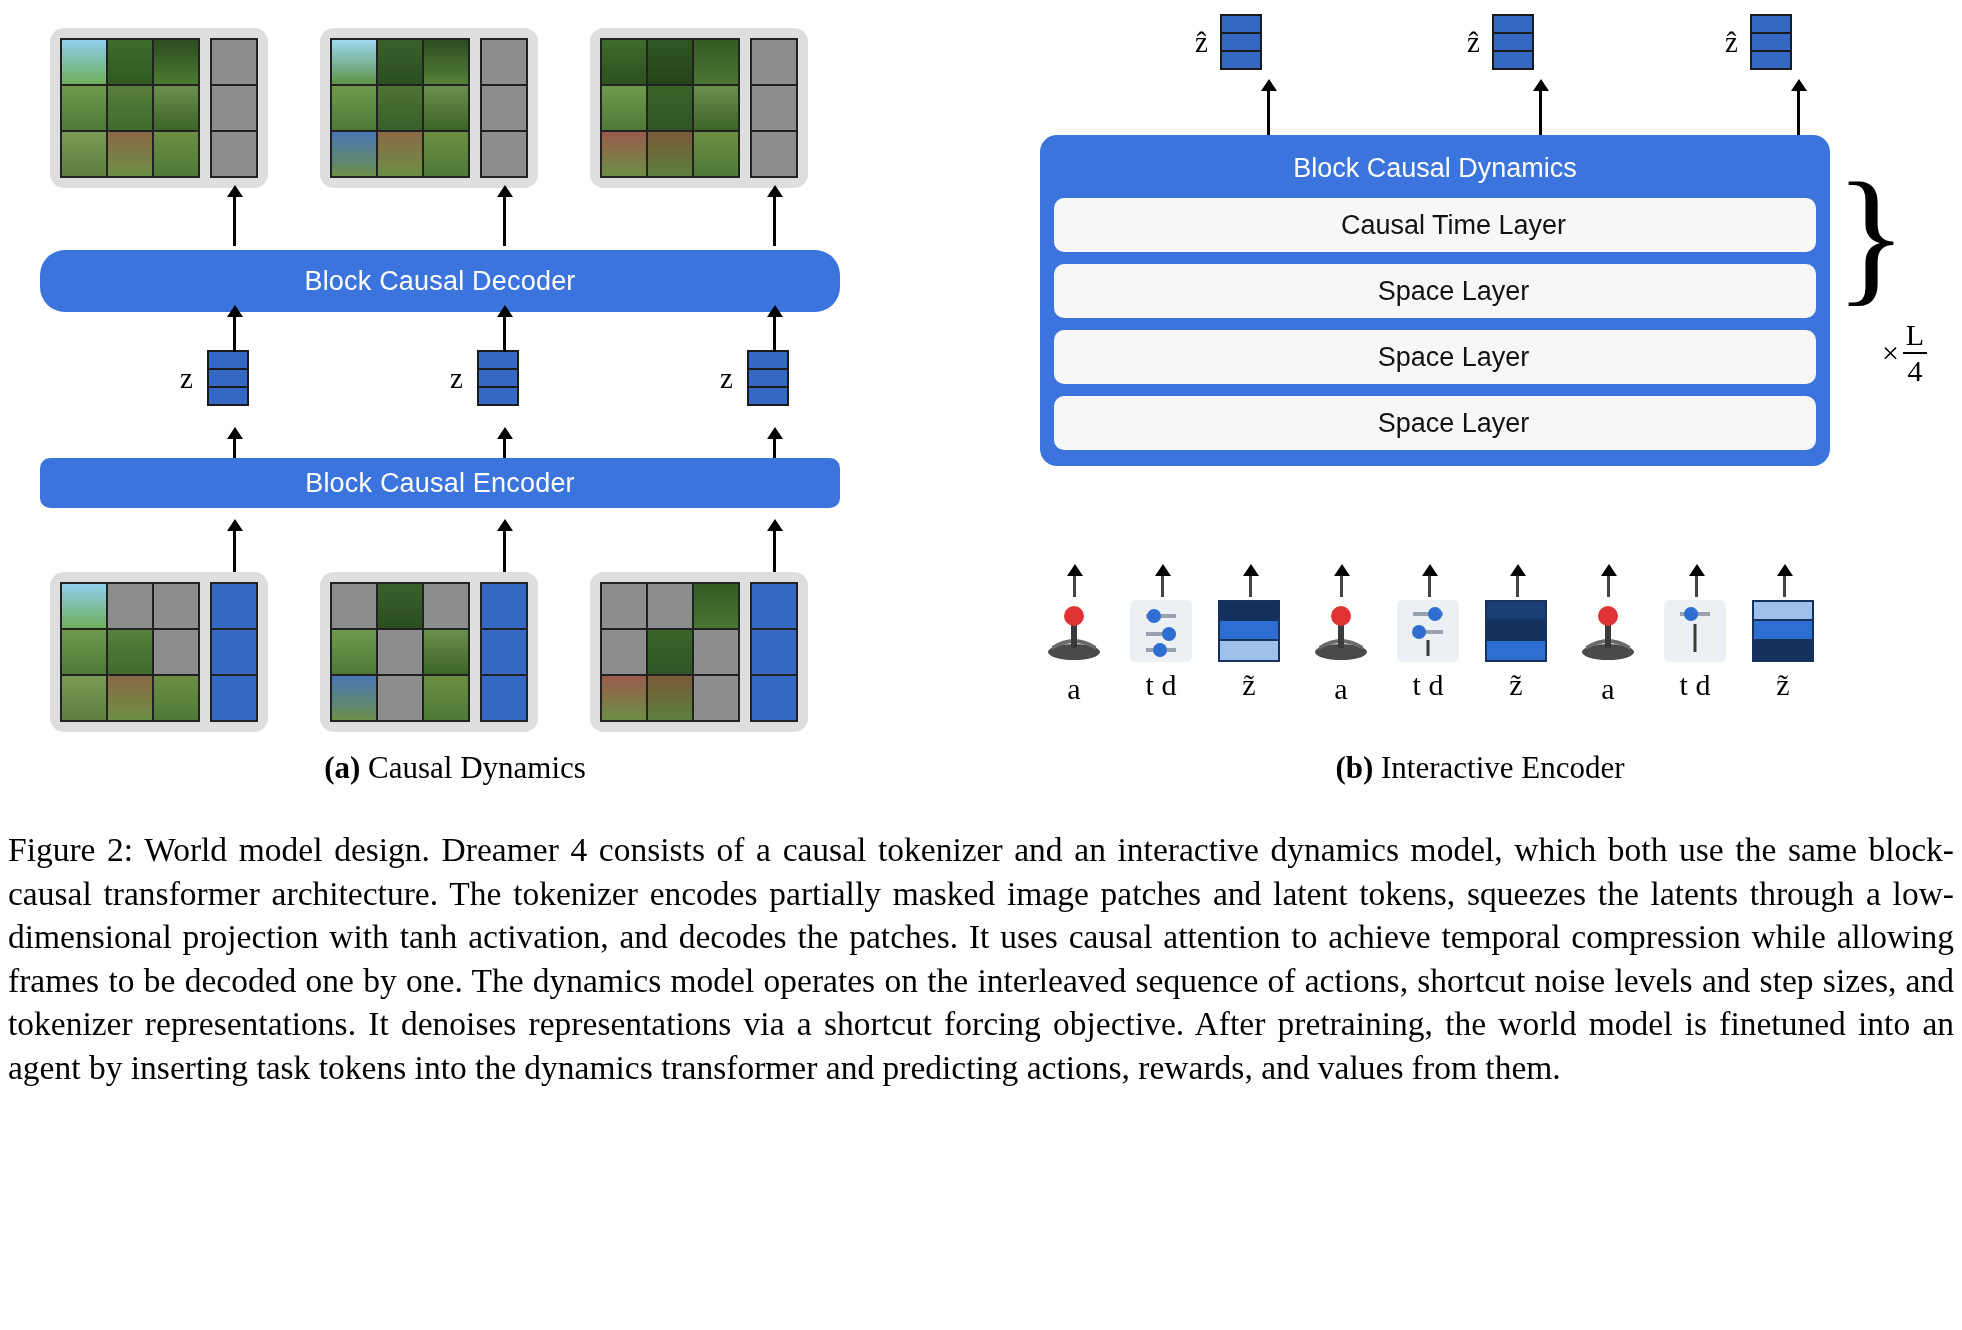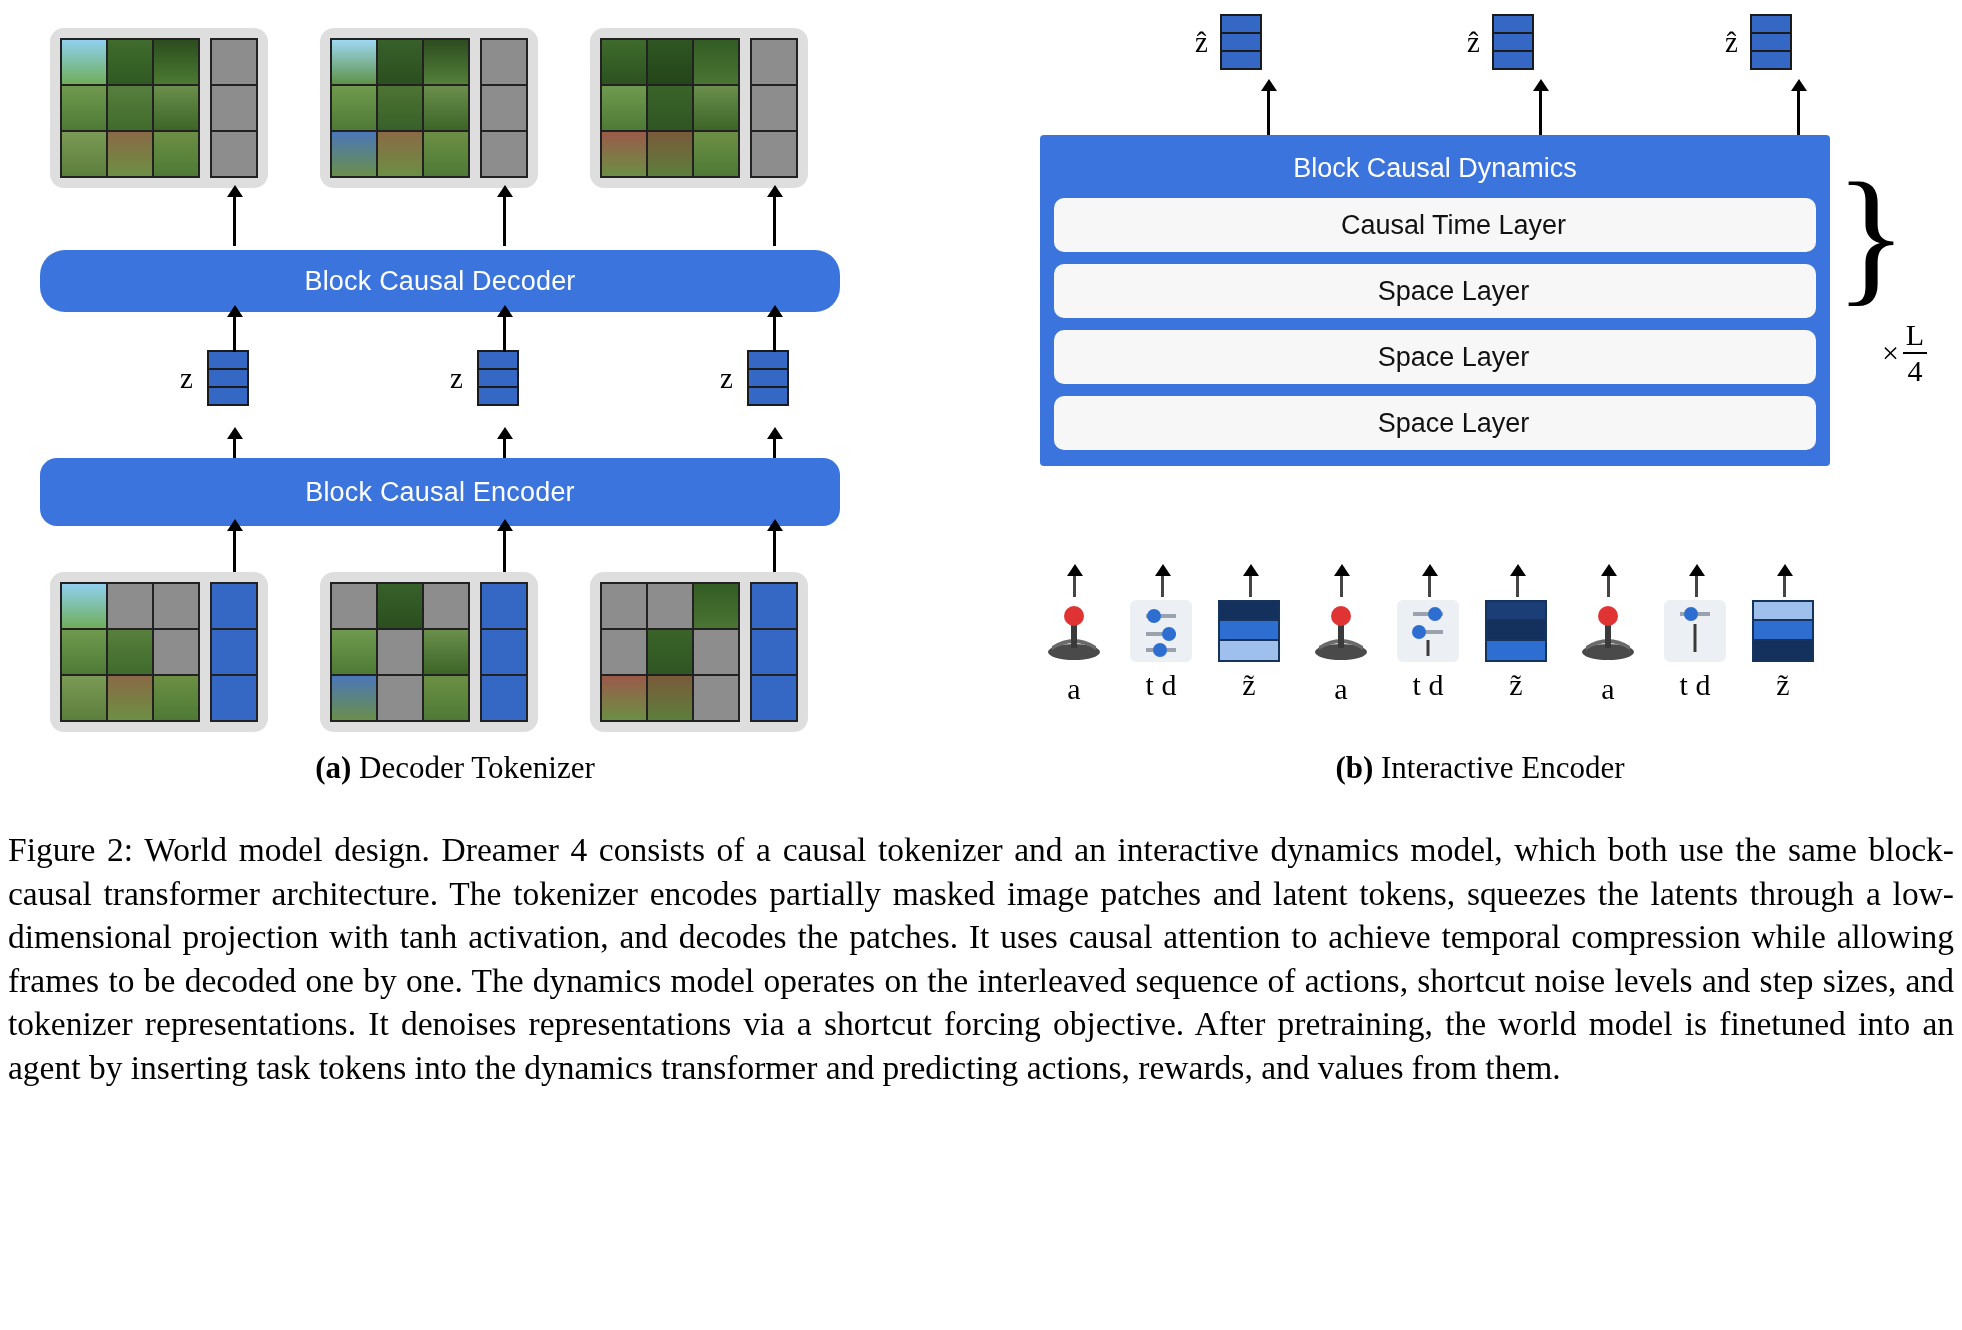--- a/index.html
+++ b/index.html
@@ -133,21 +133,21 @@
     top: 0px;
     width: 920px;
     height: 790px;
   }
   .dyn-block {
     position: absolute;
     left: 20px;
     top: 135px;
     width: 790px;
     background: #3b74dd;
-    border-radius: 4px;
+    border-radius: 17px;
     padding: 12px 14px 16px 14px;
     box-sizing: border-box;
   }
   .dyn-title {
     color: #fff;
     font-family: "Liberation Sans", sans-serif;
     font-size: 27px;
     text-align: center;
     padding: 6px 0 14px 0;
   }
@@ -338,21 +338,21 @@
     </div>
 
     <div class="arrow" style="left:203px; top:306px; height:36px;"></div>
     <div class="arrow" style="left:473px; top:306px; height:36px;"></div>
     <div class="arrow" style="left:743px; top:306px; height:36px;"></div>
 
     <div class="arrow" style="left:203px; top:428px; height:40px;"></div>
     <div class="arrow" style="left:473px; top:428px; height:40px;"></div>
     <div class="arrow" style="left:743px; top:428px; height:40px;"></div>
 
-    <div class="blue-bar" style="left:10px; top:448px; width:800px; height:68px;border-radius:17px;">
+    <div class="blue-bar" style="left:10px; top:448px; width:800px; height:50px;">
       <span>Block Causal Encoder</span>
     </div>
 
     <div class="arrow" style="left:203px; top:520px; height:52px;"></div>
     <div class="arrow" style="left:473px; top:520px; height:52px;"></div>
     <div class="arrow" style="left:743px; top:520px; height:52px;"></div>
 
     <div class="frame-card" style="left:20px; top:562px;">
       <div class="patch-grid">
         <div class="patch" style="background:linear-gradient(#8fd0ef,#6fae5a)"></div>
@@ -405,21 +405,21 @@
       </div>
       <div class="tok-col">
         <div class="tok blue"></div>
         <div class="tok blue"></div>
         <div class="tok blue"></div>
       </div>
     </div>
 
     <div class="caption-sub" style="left:0; top:740px;">
       <b>(a)</b>
-      <span>Decoder Tokenizer</span>
+      <span>Causal Dynamics</span>
     </div>
   </div>
 
   <div class="panel-b">
 
     <div class="zhat-group" style="left:175px; top:14px;">
       <span class="zhat-label">ẑ</span>
       <span class="latent-box">
           <i></i>
           <i></i>

